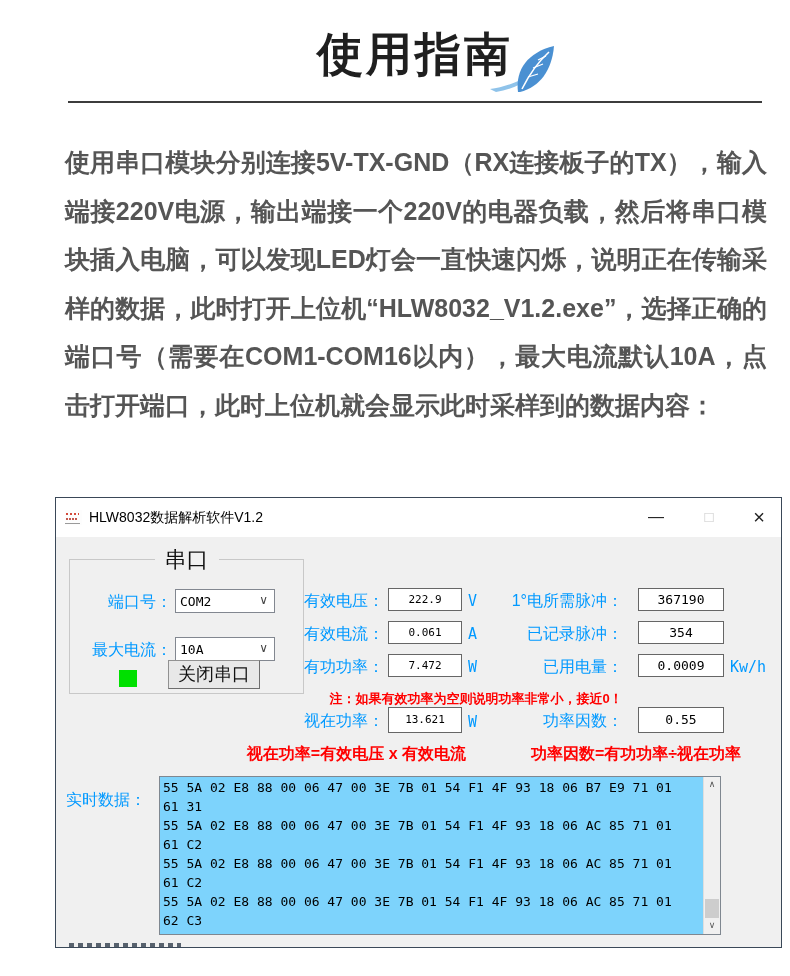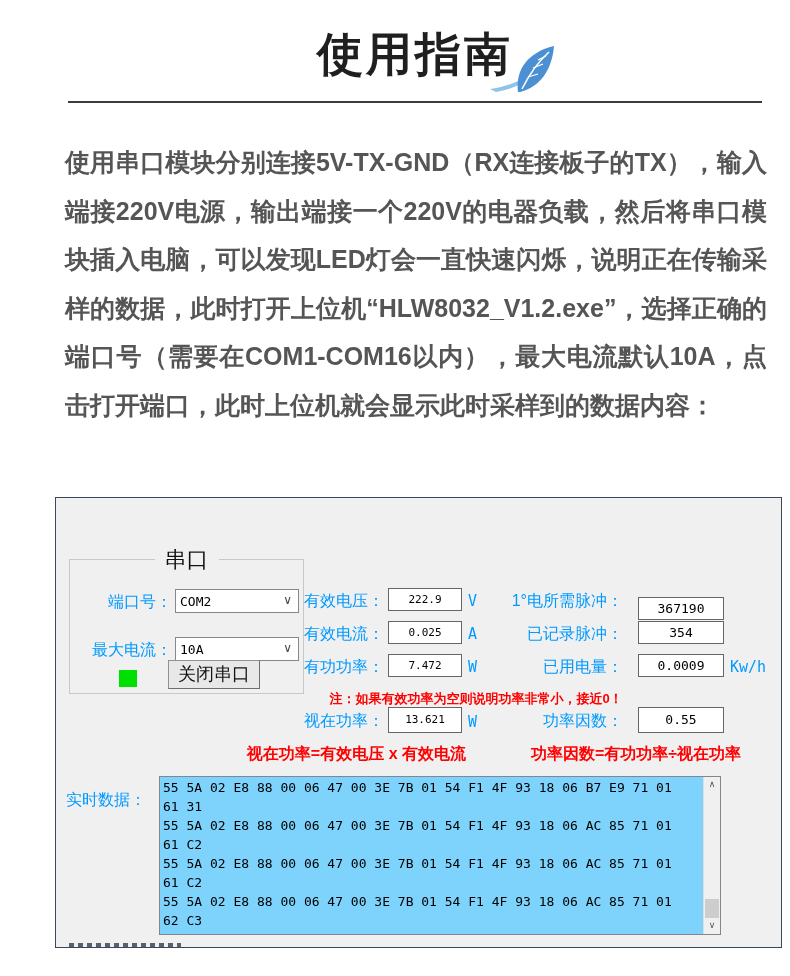--- a/index.html
+++ b/index.html
@@ -45,21 +45,21 @@
     font-family:"Liberation Sans", sans-serif; }
 
   .knight { position:absolute; top:2px; left:0; width:727px; text-align:center;
     font-family:"DejaVu Serif", serif; font-size:29px; color:#ff9831; }
 
   
   .gbox { position:absolute; left:13px; top:22px; width:235px; height:135px; border:1px solid #c8c8c8; }
   .gbox .legend { position:absolute; top:-15px; left:50%; transform:translateX(-50%);
     background:#f0f0f0; padding:0 10px; font-size:22px; color:#111; white-space:nowrap; }
   .blabel { position:absolute; color:#0099ff; font-size:16px; text-align:right; white-space:nowrap; }
-  .combo { position:absolute; width:124px; height:24px; background:#fff; border:1px solid #828790; }
+  .combo { position:absolute; width:100px; height:24px; background:#fff; border:1px solid #828790; }
   .combo .ctext { position:absolute; left:4px; top:4px; font-family:"DejaVu Sans Mono", monospace; font-size:13px; color:#000; }
   .combo .chev { position:absolute; right:6px; top:3px; font-size:12px; color:#444; }
   .led { position:absolute; left:49px; top:110px; width:18px; height:17px; background:#00e000; }
   .btn-close-serial { position:absolute; left:98px; top:100px; width:92px; height:29px;
     background:#e8e8e8; border:1px solid #919191; border-right-color:#6e6e6e; border-bottom-color:#6e6e6e;
     font-size:18px; color:#111; text-align:center; line-height:27px; cursor:default; }
 
   
   .vbox { position:absolute; background:#fff; border:1px solid #666; text-align:center;
     font-family:"DejaVu Sans Mono", monospace; color:#000; }
@@ -97,20 +97,31 @@
     <path d="M30,48 C27,26 40,8 66,2 C64,26 52,43 32,48 Z" fill="#4a90d2"></path>
     <path d="M34,45 C41,31 51,17 61,8" stroke="#ffffff" stroke-width="1.6" fill="none"></path>
     <path d="M40,33 L50,30 M45,24 L55,20 M50,16 L58,12" stroke="#ffffff" stroke-width="1.3" fill="none"></path>
   </svg>
   <div class="hr"></div>
 
   <p class="intro">使用串口模块分别连接5V-TX-GND（RX连接板子的TX），输入端接220V电源，输出端接一个220V的电器负载，然后将串口模块插入电脑，可以发现LED灯会一直快速闪烁，说明正在传输采样的数据，此时打开上位机“HLW8032_V1.2.exe”，选择正确的端口号（需要在COM1-COM16以内），最大电流默认10A，点击打开端口，此时上位机就会显示此时采样到的数据内容：</p>
 
   <div class="appwin">
 
+    <div class="titlebar">
+      <span class="appicon">
+          <i class="l1"></i>
+          <i class="l2"></i>
+          <i class="l3"></i>
+        </span>
+      <span class="wtitle">HLW8032数据解析软件V1.2</span>
+      <span class="wc min">—</span>
+      <span class="wc max">□</span>
+      <span class="wc close">×</span>
+    </div>
 
     <div class="client">
 
 
       <div class="gbox">
         <span class="legend">串口</span>
         <span class="blabel" style="left:14px; top:32px; width:88px;">端口号：</span>
         <div class="combo" style="left:105px; top:29px;">
           <span class="ctext">COM2</span>
           <span class="chev">∨</span>
@@ -122,29 +133,29 @@
         </div>
         <span class="led"></span>
         <button class="btn-close-serial">关闭串口</button>
       </div>
 
       <span class="blabel" style="left:210px; top:54px;  width:118px;">有效电压：</span>
       <div class="vbox mid" style="top:51px;">222.9</div>
       <span class="unit" style="left:412px; top:55px;">V</span>
 
       <span class="blabel" style="left:210px; top:87px;  width:118px;">有效电流：</span>
-      <div class="vbox mid" style="top:84px;">0.025</div>
+      <div class="vbox mid" style="top:84px;">0.061</div>
       <span class="unit" style="left:412px; top:88px;">A</span>
 
       <span class="blabel" style="left:210px; top:120px; width:118px;">有功功率：</span>
       <div class="vbox mid" style="top:117px;">7.472</div>
       <span class="unit" style="left:412px; top:121px;">W</span>
 
       <span class="blabel" style="left:430px; top:54px;  width:137px;">1°电所需脉冲：</span>
-      <div class="vbox rgt" style="top:60px;">367190</div>
+      <div class="vbox rgt" style="top:51px;">367190</div>
 
       <span class="blabel" style="left:430px; top:87px;  width:137px;">已记录脉冲：</span>
       <div class="vbox rgt" style="top:84px;">354</div>
 
       <span class="blabel" style="left:430px; top:120px; width:137px;">已用电量：</span>
       <div class="vbox rgt" style="top:117px;">0.0009</div>
       <span class="unit" style="left:674px; top:121px;">Kw/h</span>
 
       <div class="note">注：如果有效功率为空则说明功率非常小，接近0！</div>
 

